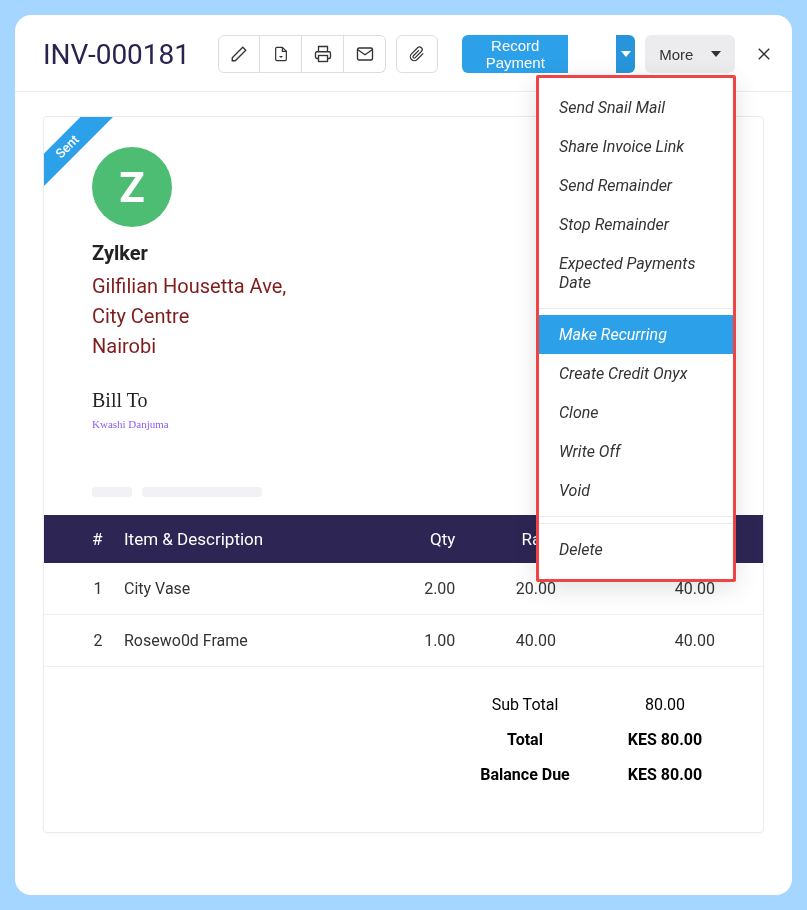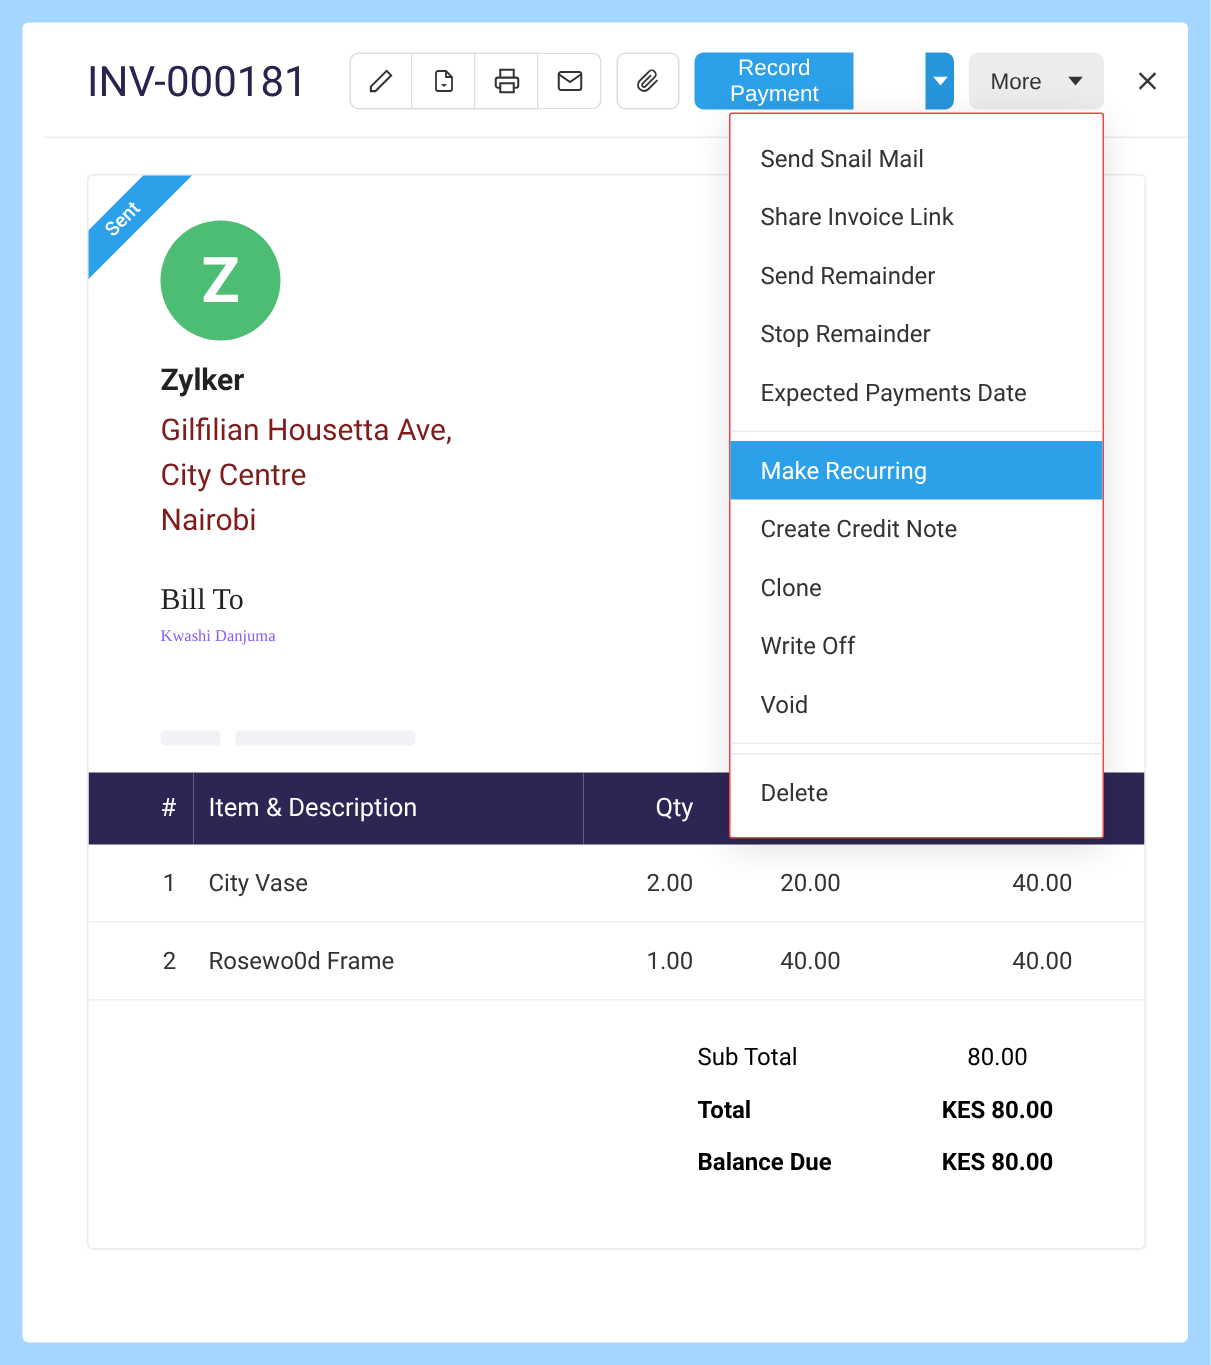--- a/index.html
+++ b/index.html
@@ -5,24 +5,24 @@
   * { box-sizing: border-box; margin: 0; padding: 0; }
   body {
     font-family: -apple-system, BlinkMacSystemFont, "Segoe UI", Roboto, sans-serif;
     background: #a5d6ff;
     padding: 15px;
     width: 807px;
     height: 910px;
   }
   .app-window {
     background: #fff;
-    border-radius: 4px;
+    border-radius: 16px;
     width: 100%;
     height: 100%;
-    padding: 20px 0 0 15px;
+    padding: 20px 0 0 0;
     position: relative;
     overflow: hidden;
   }
   .header {
     display: flex;
     align-items: center;
     padding: 0 28px 18px 28px;
     border-bottom: 1px solid #eceaf2;
   }
   .inv-title {
@@ -47,21 +47,21 @@
     justify-content: center;
     cursor: pointer;
     color: #333;
   }
   .icon-group { display: flex; }
   .icon-group .icon-btn + .icon-btn { border-left: none; }
   .icon-group .icon-btn:first-child { border-radius: 6px 0 0 6px; }
   .icon-group .icon-btn:last-child { border-radius: 0 6px 6px 0; }
   .icon-single { border-radius: 6px; margin-left: 10px; }
   .spacer { flex: 1; }
-  .record-btn-wrap { display: flex; margin-left: 10px; gap: 48px; }
+  .record-btn-wrap { display: flex; margin-left: 24px; gap: 48px; }
   .record-btn {
     background: #2ca0e8;
     color: #fff;
     border: none;
     padding: 0 18px;
     height: 38px;
     font-size: 15px;
     border-radius: 6px 0 0 6px;
     cursor: pointer;
   }
@@ -181,35 +181,36 @@
   .totals {
     padding: 20px 48px 0 48px;
   }
   .totals-row {
     display: flex;
     justify-content: flex-end;
     gap: 30px;
     padding: 8px 0;
     font-size: 16px;
   }
-  .totals-row .lbl { font-weight: 700; min-width: 120px; text-align: left; }
+  .totals-row .lbl { font-weight: 700; min-width: 120px; text-align: center; }
   .totals-row .val { min-width: 100px; text-align: center; font-weight: 700; }
   .totals-row.sub .lbl, .totals-row.sub .val { font-weight: 400; }
 
   
   .dropdown {
     position: absolute;
     top: 60px;
     right: 56px;
-    width: 250px;
+    width: 200px;
     background: #fff;
-    border: 1px solid #ef4444;
+    border: 3px solid #ef4444;
     border-radius: 2px;
     box-shadow: 0 6px 24px rgba(0,0,0,0.12);
     z-index: 100;
+    font-style: italic;
   }
   .dropdown .dd-item {
     padding: 10px 20px;
     font-size: 16px;
     color: #333;
     cursor: pointer;
   }
   .dropdown .dd-item.active {
     background: #2ca0e8;
     color: #fff;
@@ -389,21 +390,21 @@
     <div class="dd-group">
       <div class="dd-item">Send Snail Mail</div>
       <div class="dd-item">Share Invoice Link</div>
       <div class="dd-item">Send Remainder</div>
       <div class="dd-item">Stop Remainder</div>
       <div class="dd-item">Expected Payments Date</div>
     </div>
     <div class="dd-sep"></div>
     <div class="dd-group">
       <div class="dd-item active">Make Recurring</div>
-      <div class="dd-item">Create Credit Note</div>
+      <div class="dd-item">Create Credit Onyx</div>
       <div class="dd-item">Clone</div>
       <div class="dd-item">Write Off</div>
       <div class="dd-item">Void</div>
     </div>
     <div class="dd-sep"></div>
     <div class="dd-group">
     </div>
     <div class="dd-sep"></div>
     <div class="dd-group">
       <div class="dd-item">Delete</div>

